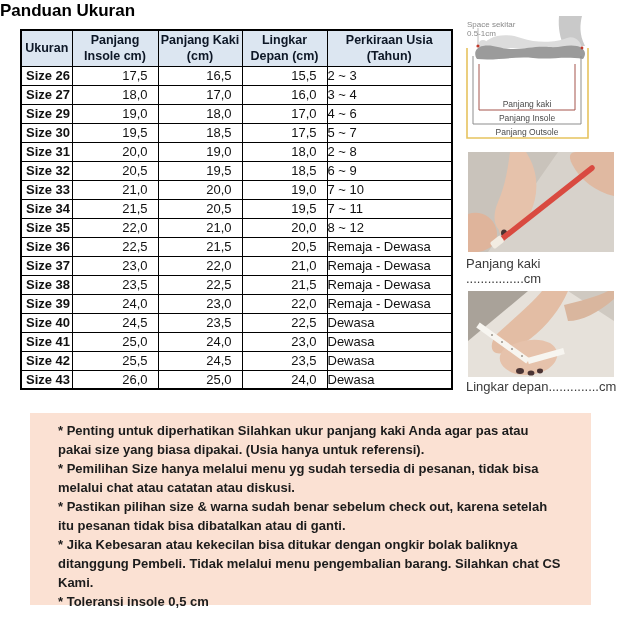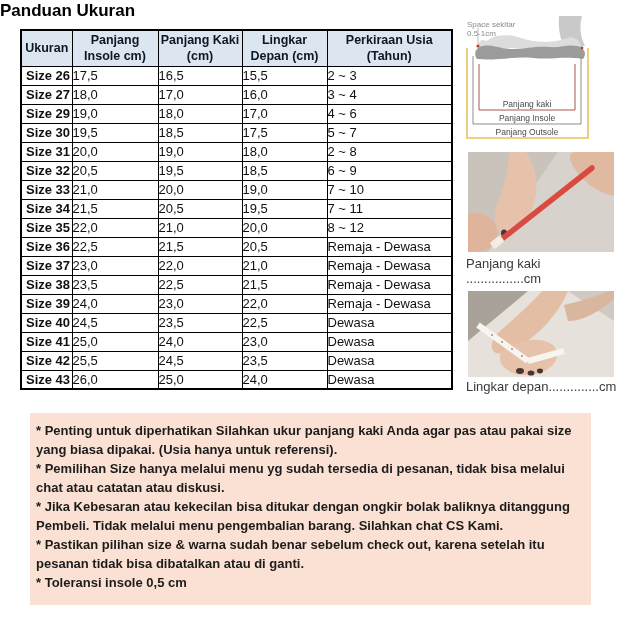--- a/index.html
+++ b/index.html
@@ -22,38 +22,38 @@
   }
   .size-table th, .size-table td {
     border:1px solid #000; padding:0; overflow:hidden; white-space:nowrap;
   }
   .size-table thead th {
     background:#dce6f1; height:36px; font-size:12.5px; font-weight:bold;
     text-align:center; vertical-align:middle; line-height:1.3; color:#0d1726;
   }
   .size-table td { height:19px; font-size:13px; vertical-align:middle; }
   td.col-size   { font-weight:bold; text-align:left;  padding-left:4px; }
-  td.col-insole, td.col-kaki, td.col-lingkar { text-align:left; padding-right:10px; }
+  td.col-insole, td.col-kaki, td.col-lingkar { text-align:right; padding-right:10px; }
   td.col-usia   { text-align:left; }
 
   .fig-diagram { position:absolute; left:463px; top:16px; }
   .fig-photo1  { position:absolute; left:468px; top:152px; }
   .fig-photo2  { position:absolute; left:468px; top:291px; }
   .caption {
     position:absolute; left:466px; width:152px; font-size:13px; color:#3a3a3a;
   }
   .caption-1 { top:256px; }
   .caption-2 { top:379px; }
 
   .small-note   { font-size:8px; fill:#8a8a8a; }
   .bracket-label{ font-size:8.5px; fill:#4a4a4a; text-anchor:middle; }
 
   .notes {
     position:absolute; left:30px; top:413px; width:561px; height:192px;
-    background:#fbe1d3; padding:9px 6px;
+    background:#fbe1d3; padding:9px 28px;
     font-size:13px; font-weight:600; line-height:1.46; color:#1c1c1c;
   }
   .notes p { margin:0; }
 </style>
 </head>
 <body>
 
 <div class="page">
 
   <h1 class="title">Panduan Ukuran</h1>
@@ -265,19 +265,19 @@
       <circle cx="44" cy="58" r="1" fill="#9a948c"></circle>
       <circle cx="54" cy="65" r="1" fill="#9a948c"></circle>
     </g>
   </svg>
   <div class="caption caption-2">Lingkar depan..............cm</div>
 
   <div class="notes">
     <div>
         <p>* Penting untuk diperhatikan Silahkan ukur panjang kaki Anda agar pas atau pakai size yang biasa dipakai. (Usia hanya untuk referensi).</p>
         <p>* Pemilihan Size hanya melalui menu yg sudah tersedia di pesanan, tidak bisa melalui chat atau catatan atau diskusi.</p>
+        <p>* Pastikan pilihan size &amp; warna sudah benar sebelum check out, karena setelah itu pesanan tidak bisa dibatalkan atau di ganti.</p>
         <p>* Jika Kebesaran atau kekecilan bisa ditukar dengan ongkir bolak baliknya ditanggung Pembeli. Tidak melalui menu pengembalian barang. Silahkan chat CS Kami.</p>
-        <p>* Pastikan pilihan size &amp; warna sudah benar sebelum check out, karena setelah itu pesanan tidak bisa dibatalkan atau di ganti.</p>
         <p>* Toleransi insole 0,5 cm</p>
       </div>
   </div>
 
 </div>
 
 </body></html>

